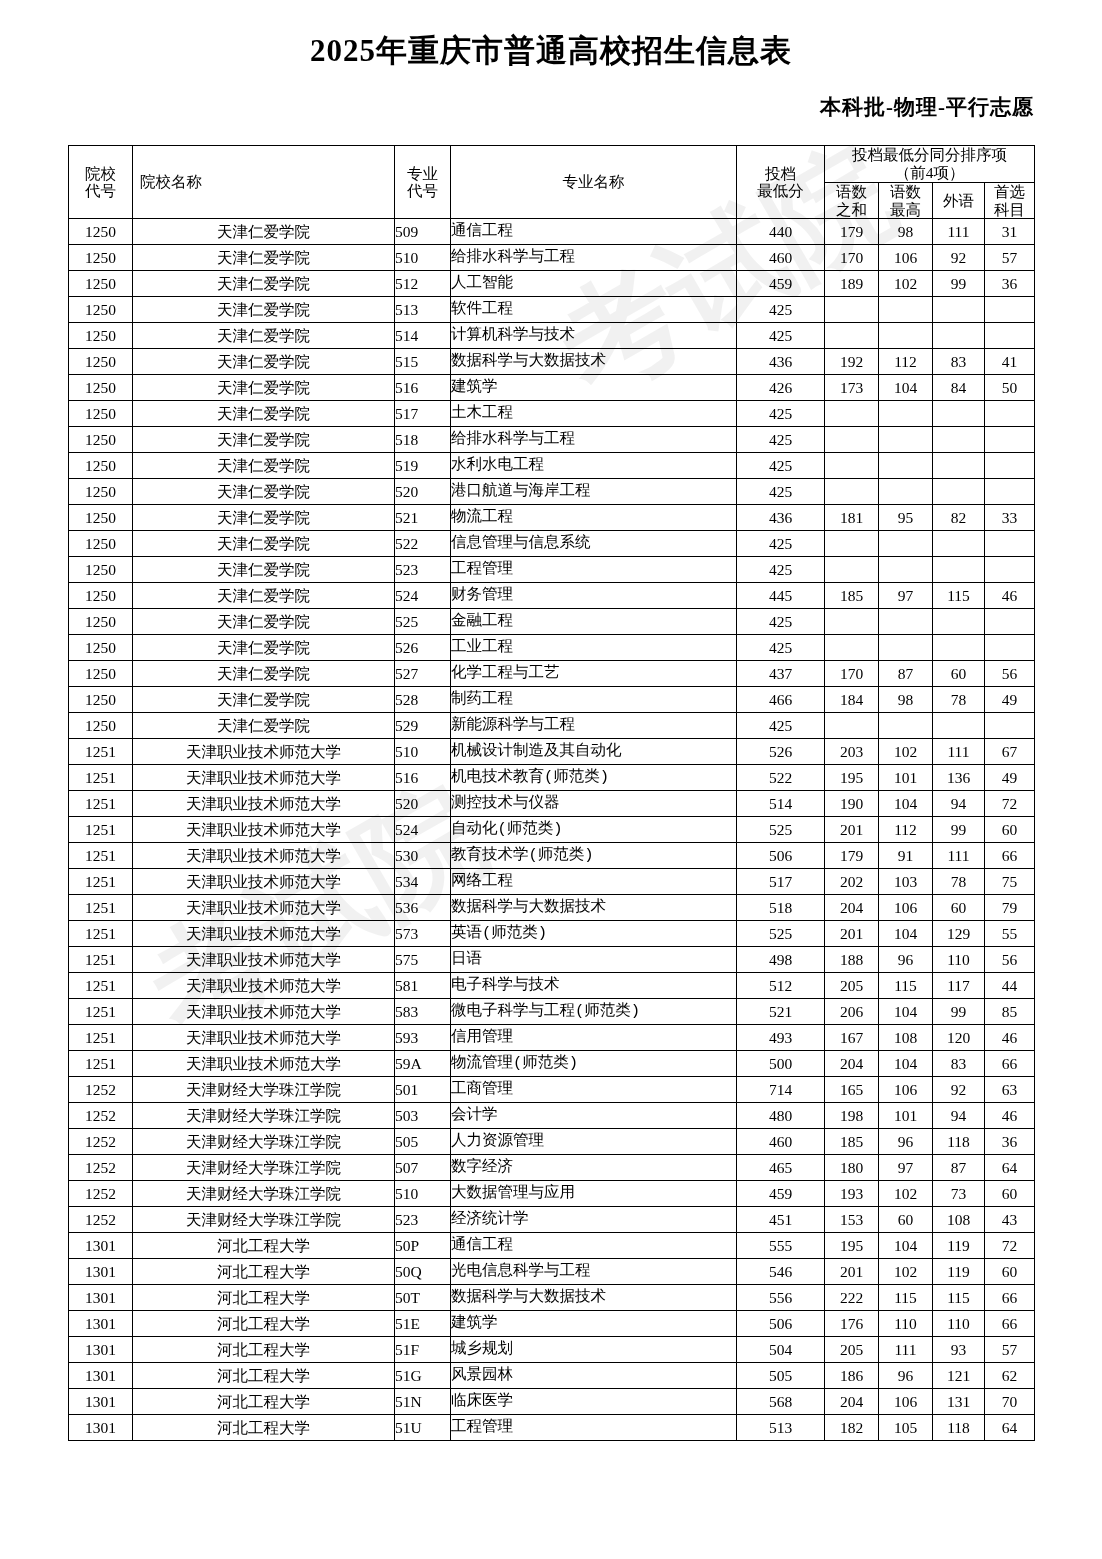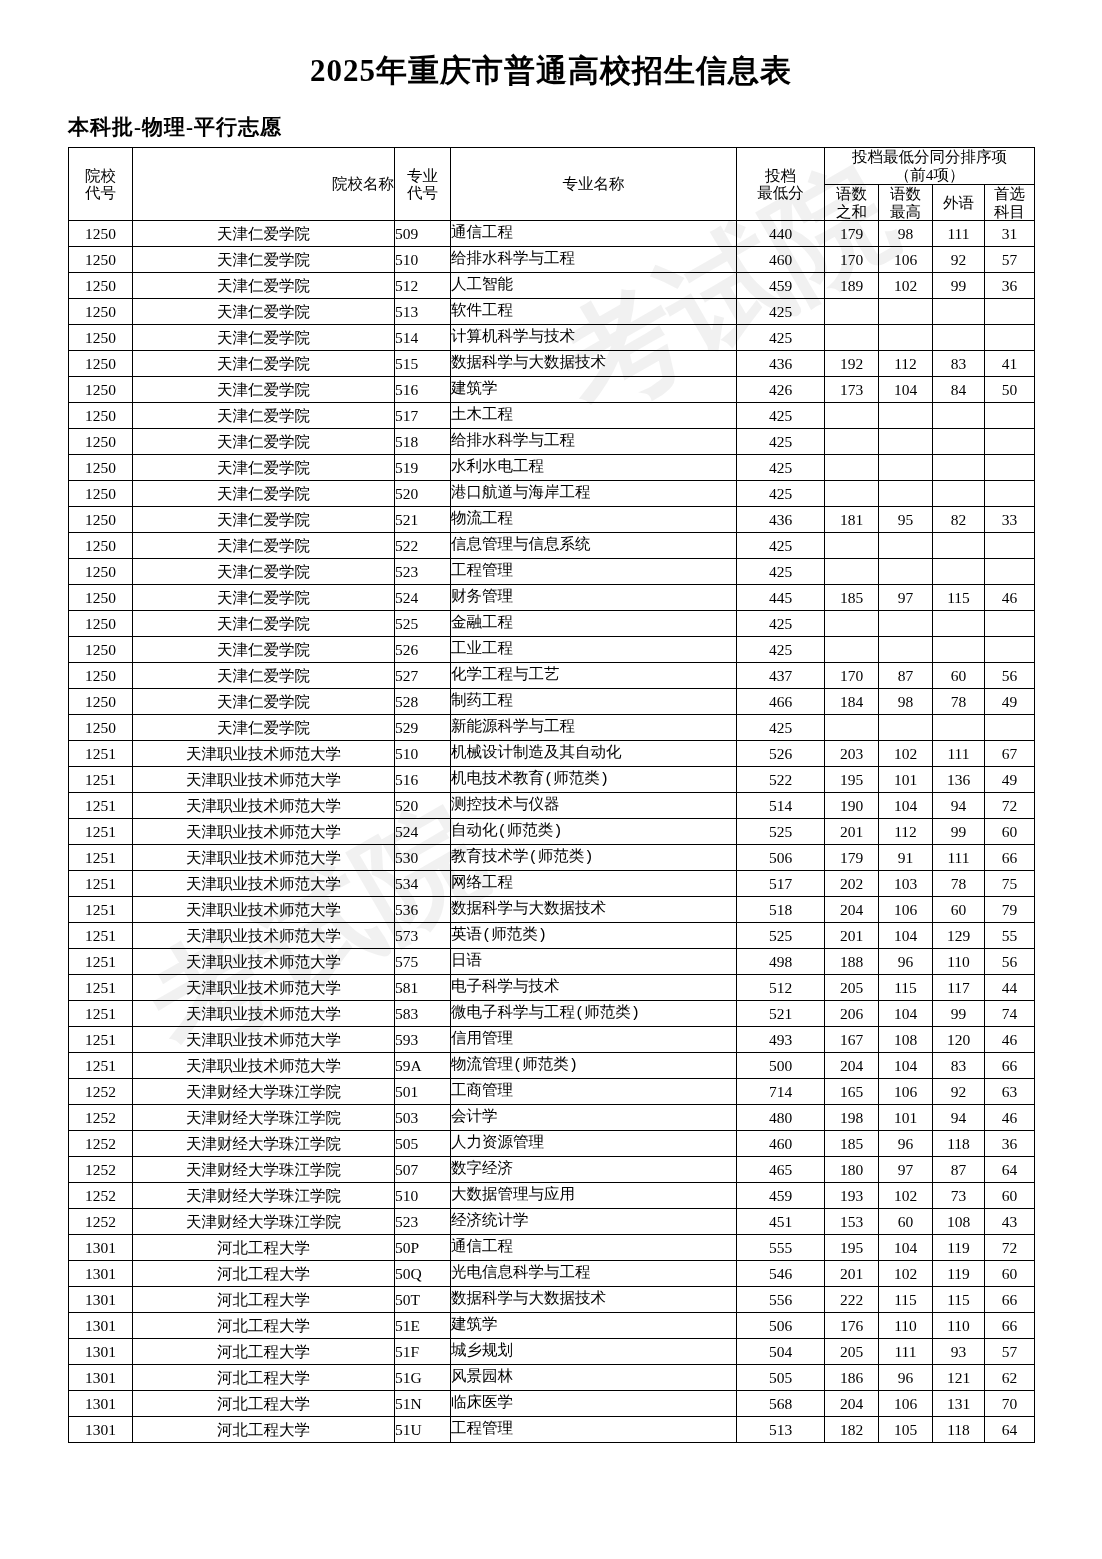--- a/index.html
+++ b/index.html
@@ -20,30 +20,30 @@
     height: 1559px;
     position: relative;
     box-sizing: border-box;
     padding: 0 68px;
   }
   .doc-title {
     text-align: center;
     font-size: 31px;
     font-weight: bold;
     letter-spacing: 1px;
-    margin-top: 52px;
+    margin-top: 32px;
     line-height: 1.2;
   }
   .doc-subtitle {
-    text-align: left;
+    text-align: right;
     font-size: 21px;
     font-weight: bold;
     letter-spacing: 1px;
     margin-top: 24px;
-    margin-bottom: 6px;
+    margin-bottom: 24px;
   }
   table.info-table {
     border-collapse: collapse;
     width: 966px;
     margin: 0 auto;
     table-layout: fixed;
   }
   table.info-table th,
   table.info-table td {
     border: 1px solid #000000;
@@ -123,21 +123,21 @@
         <col class="c-max">
         <col class="c-eng">
         <col class="c-first">
     </colgroup>
     <thead>
       <tr>
         <th rowspan="2" class="th-2line">
           <div>院校</div>
           <div>代号</div>
         </th>
-        <th rowspan="2" style="text-align:right;padding-left:7px;">院校名称</th>
+        <th rowspan="2" style="text-align:left;padding-left:7px;">院校名称</th>
         <th rowspan="2" class="th-2line">
           <div>专业</div>
           <div>代号</div>
         </th>
         <th rowspan="2">专业名称</th>
         <th rowspan="2" class="th-2line">
           <div>投档</div>
           <div>最低分</div>
         </th>
         <th colspan="4" class="th-2line">
@@ -494,21 +494,21 @@
         </tr>
         <tr>
           <td class="code">1251</td>
           <td class="school">天津职业技术师范大学</td>
           <td class="mcode">583</td>
           <td class="major">微电子科学与工程(师范类)</td>
           <td class="num">521</td>
           <td class="num">206</td>
           <td class="num">104</td>
           <td class="num">99</td>
-          <td class="num">74</td>
+          <td class="num">85</td>
         </tr>
         <tr>
           <td class="code">1251</td>
           <td class="school">天津职业技术师范大学</td>
           <td class="mcode">593</td>
           <td class="major">信用管理</td>
           <td class="num">493</td>
           <td class="num">167</td>
           <td class="num">108</td>
           <td class="num">120</td>

